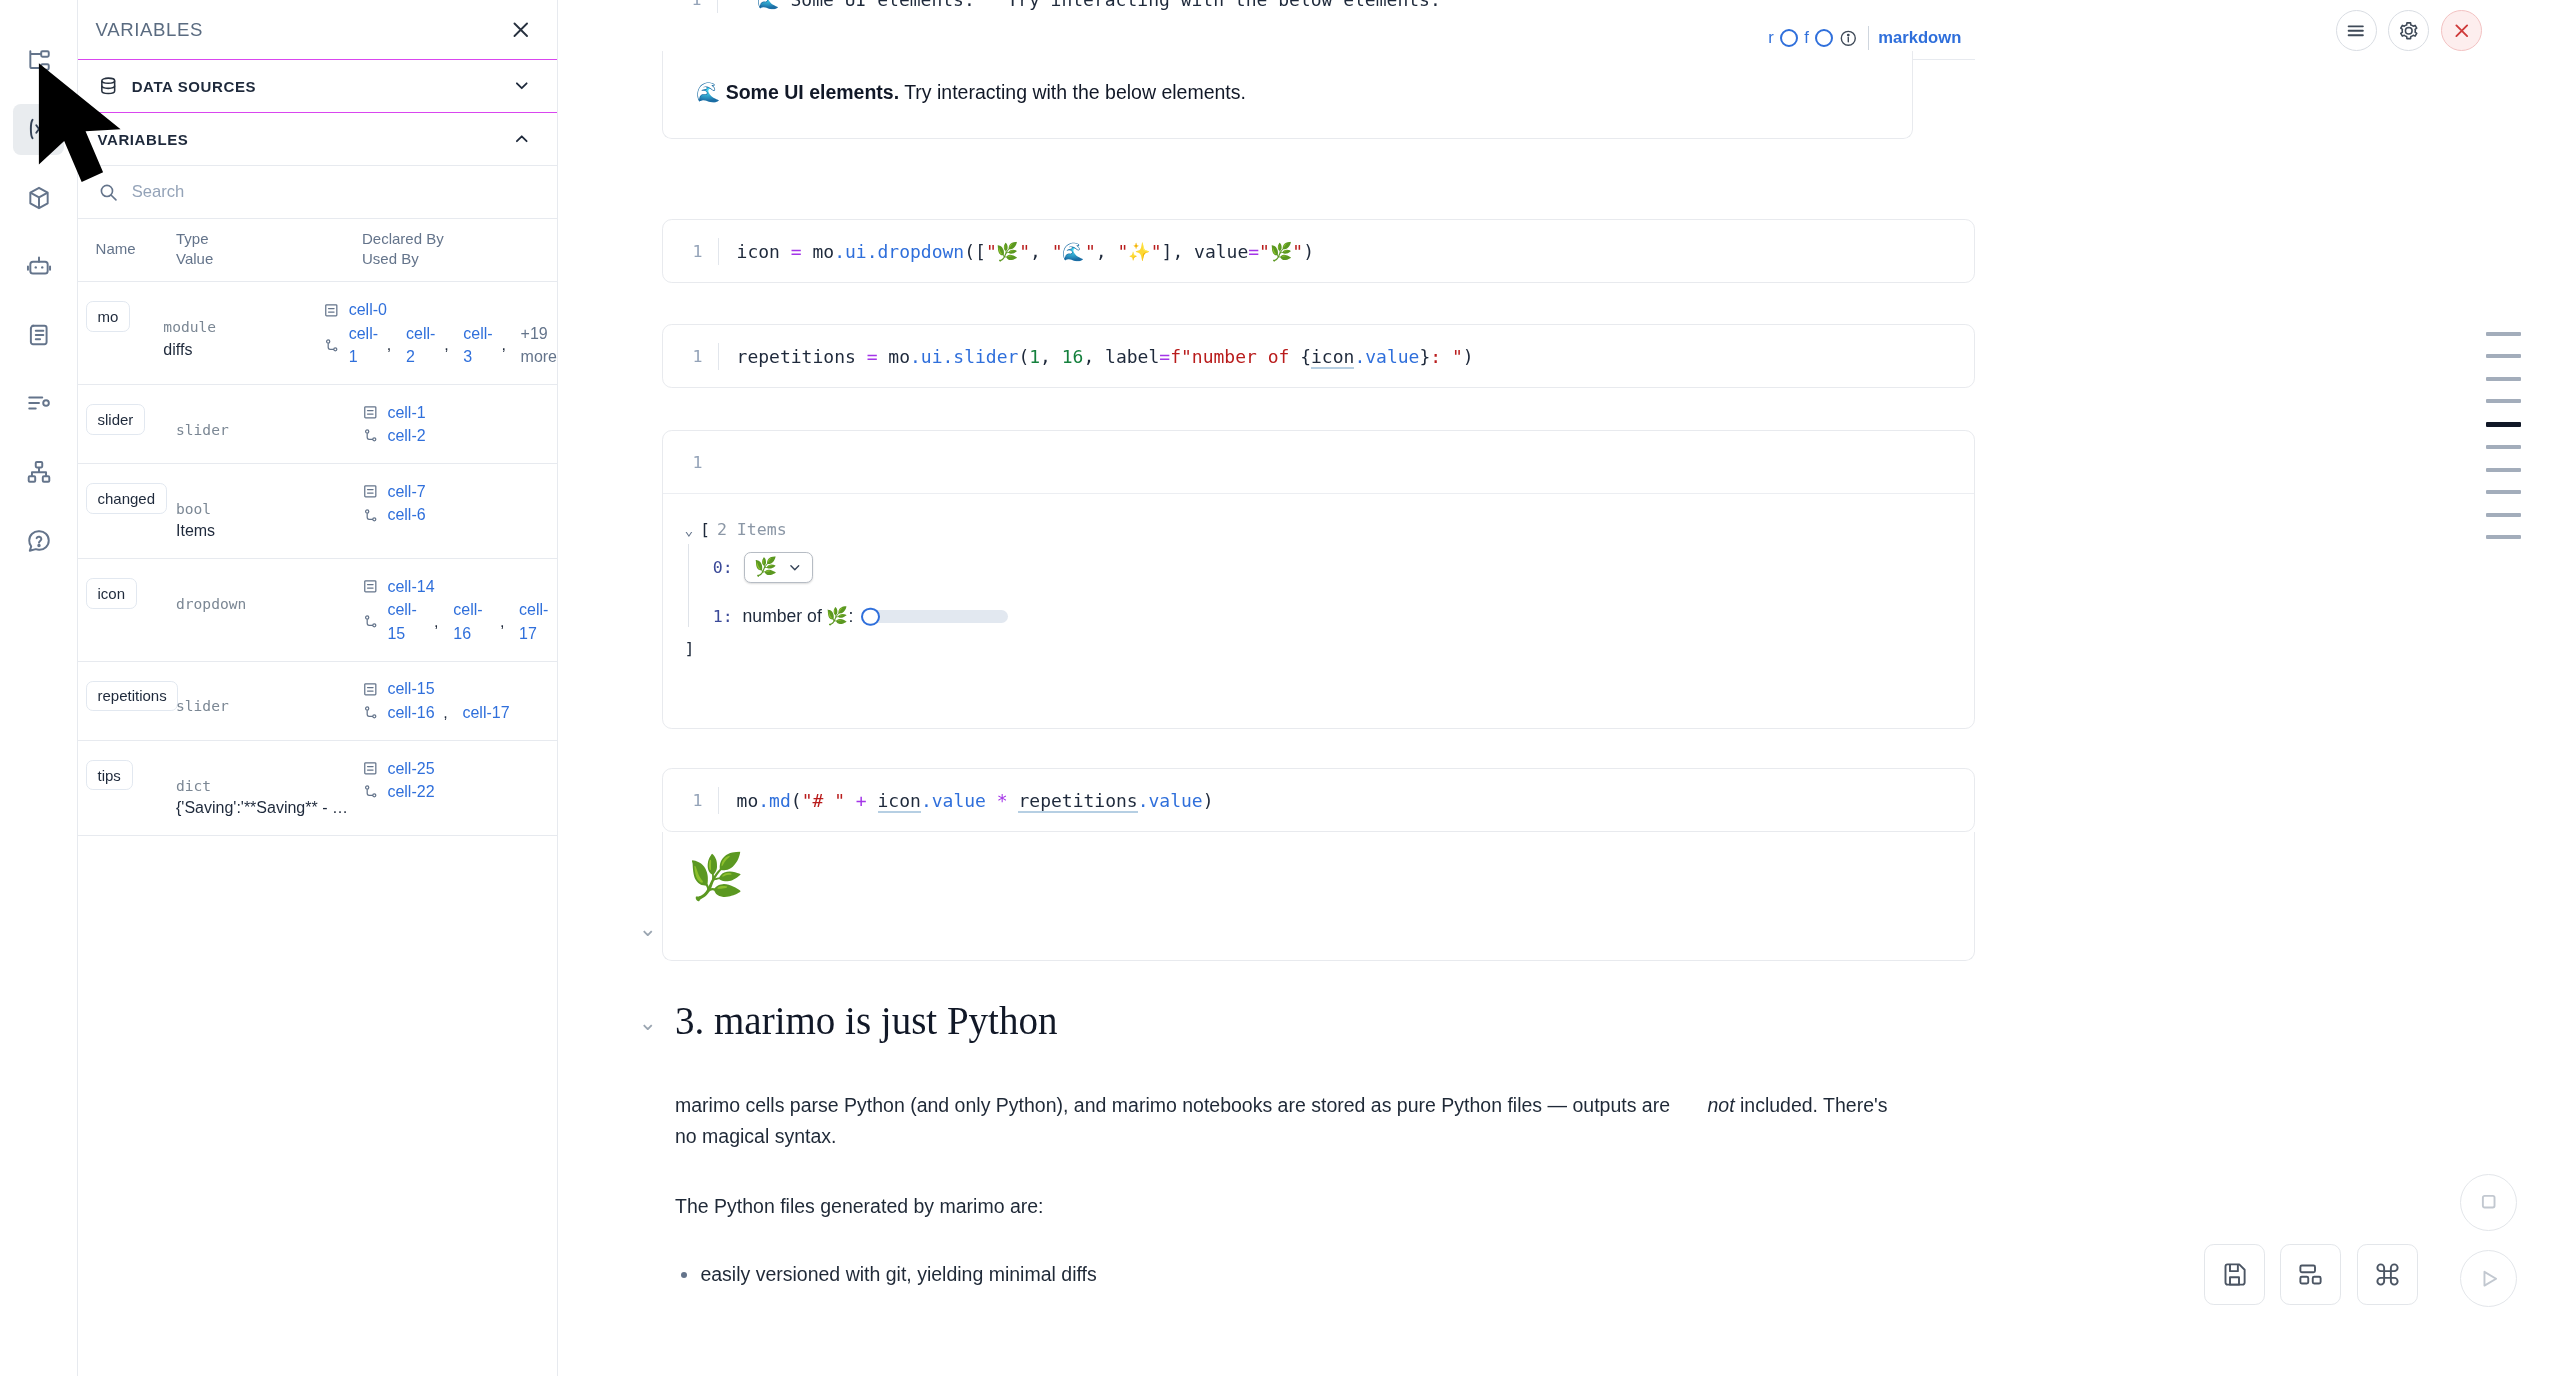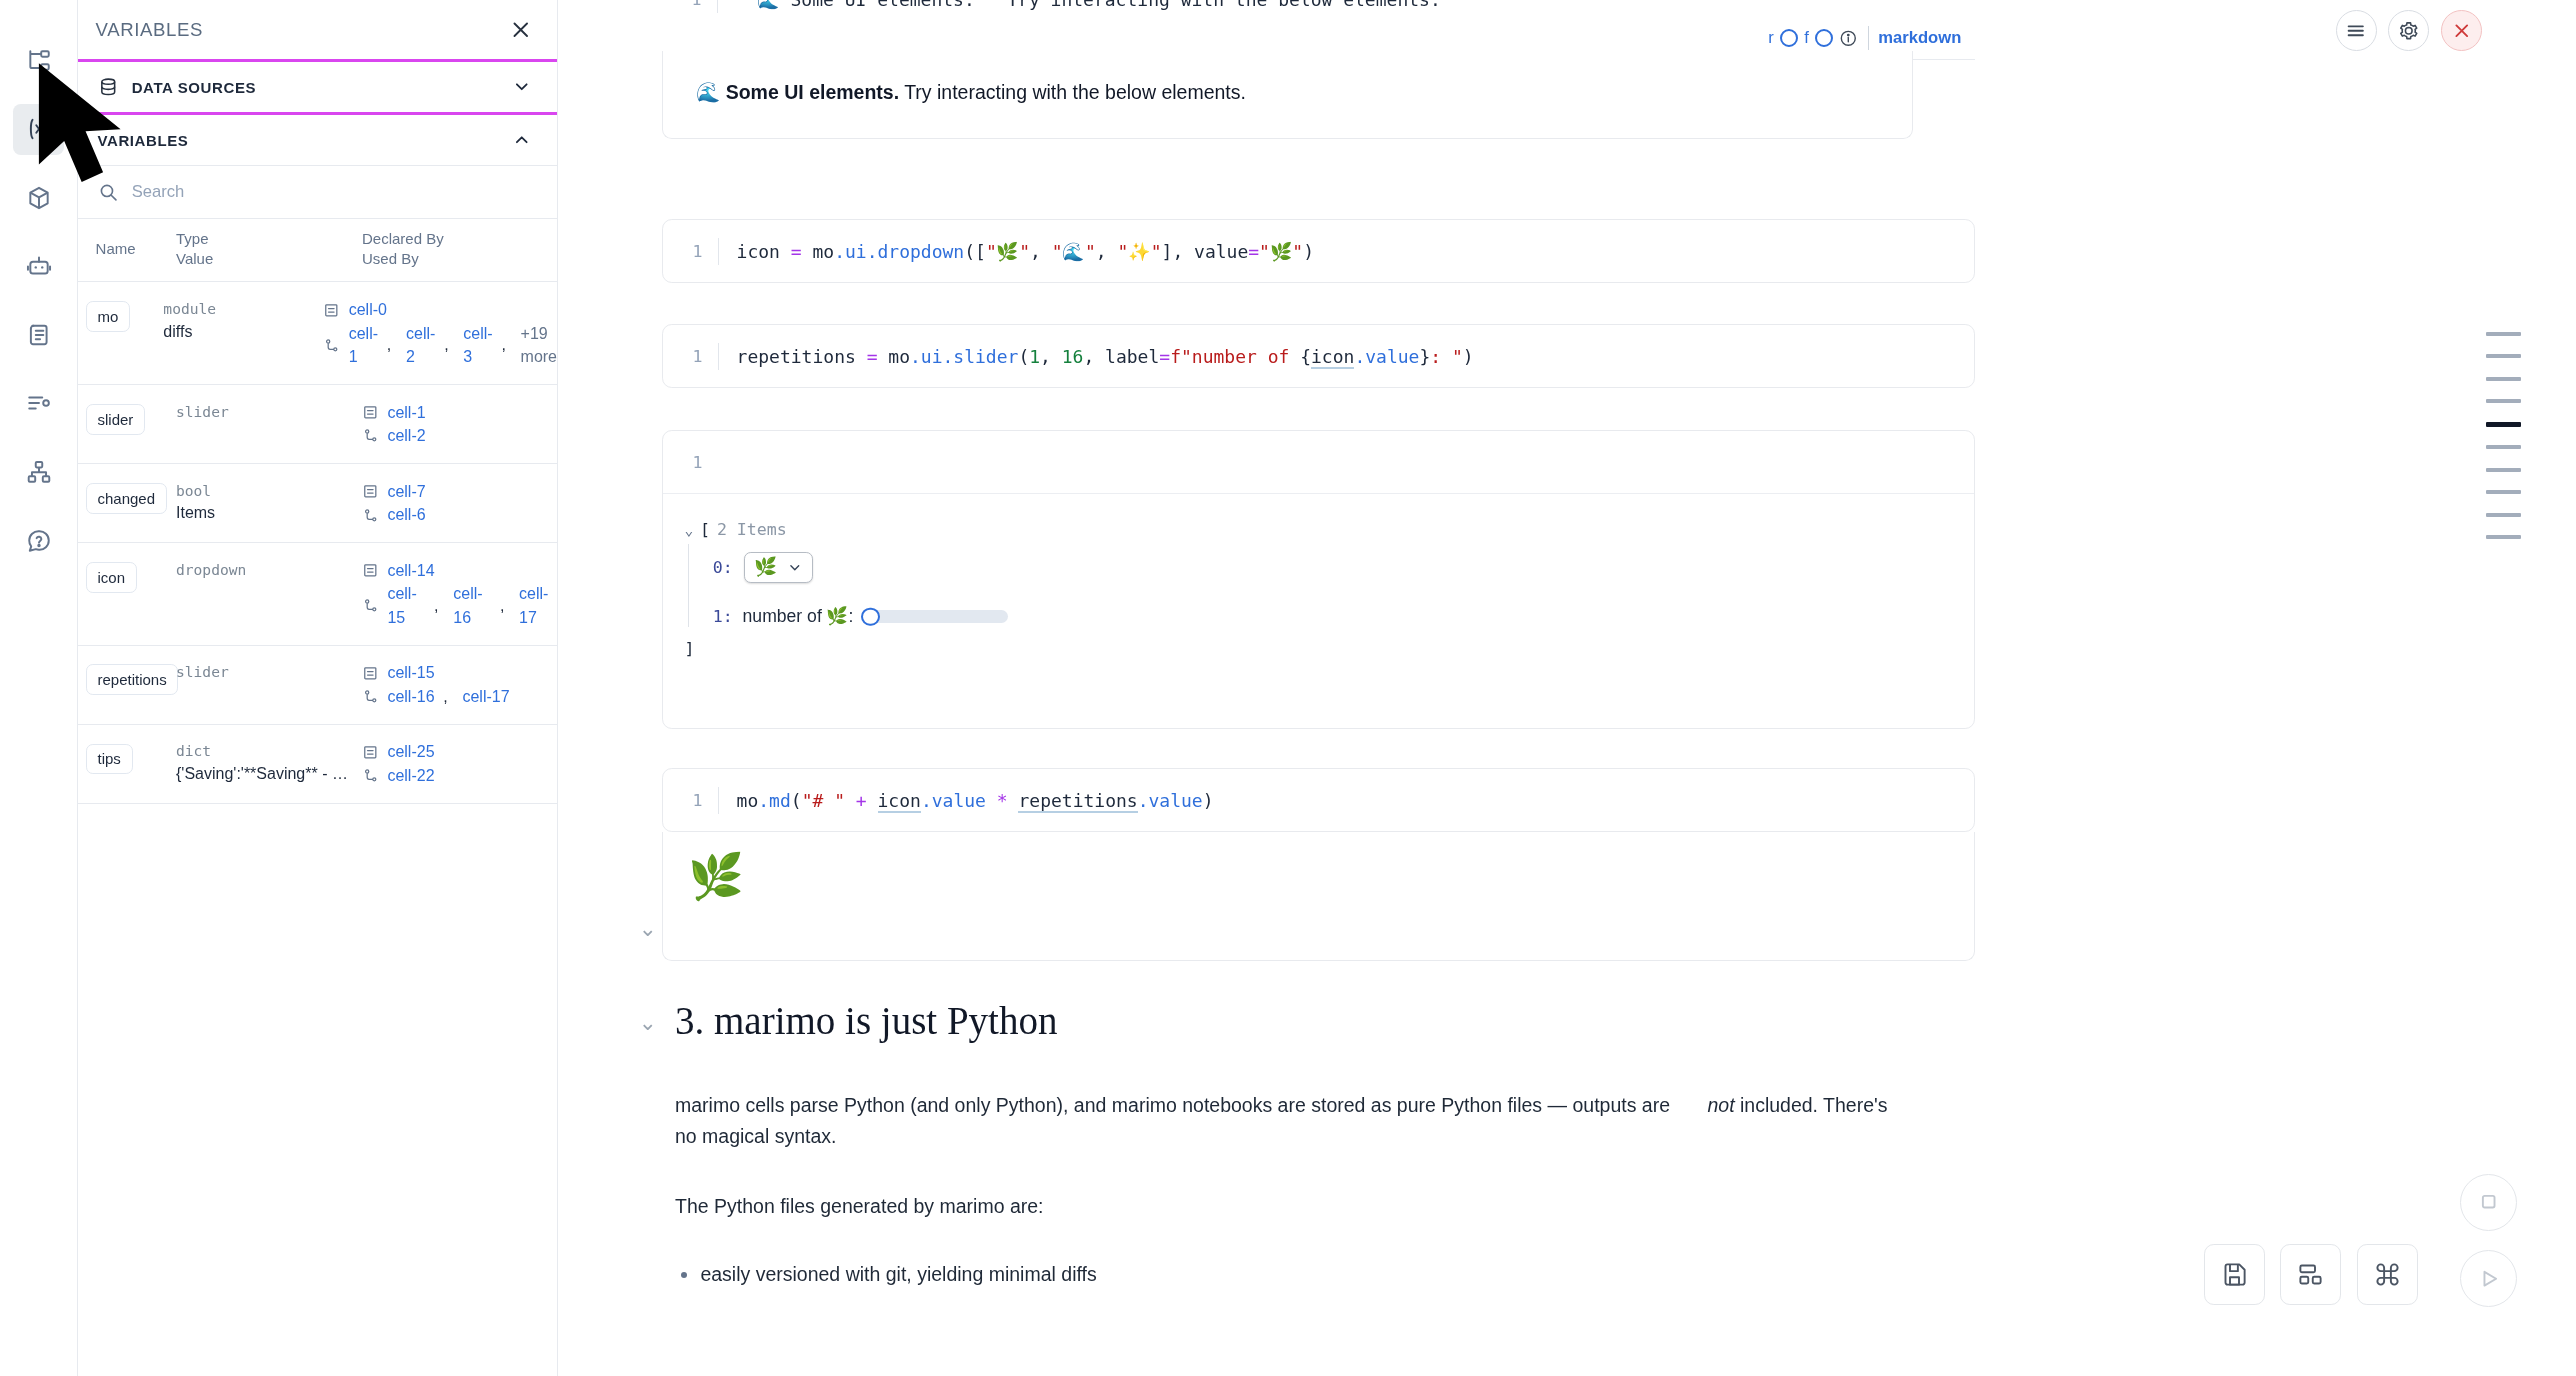--- a/index.html
+++ b/index.html
@@ -37,21 +37,21 @@
     justify-content: space-between; padding: 0 25.4px 0 17.6px;
   }
   .panel-title {
     font-size: 18.6px; letter-spacing: 0.6px; color: #5a6b80; font-weight: 400;
   }
   .icon-x { width: 21.5px; height: 21.5px; color: #27313f; cursor: pointer; }
   .icon-x svg { width: 100%; height: 100%; display: block; }
 
   .section-head {
     height: 53px; display: flex; align-items: center; gap: 13.7px;
-    padding: 0 25.4px 0 19.5px; border-top: 3px solid #d946ef;
+    padding: 0 25.4px 0 19.5px; border-top: 1px solid #d946ef;
     cursor: pointer;
   }
   .section-head .lbl {
     font-size: 15px; font-weight: 700; letter-spacing: 0.6px; color: #1e293b;
     flex: 1;
   }
   .section-head svg.chev { width: 19.5px; height: 19.5px; color: #1e293b; }
   .section-head svg.dbicon { width: 20.5px; height: 20.5px; color: #27313f; }
 
   .search-row {
@@ -74,21 +74,21 @@
   .vhead .c1 { width: 98px; padding-left: 17.6px; display:flex; align-items:center;}
   .vhead .c2 { width: 186px; }
   .vhead .c3 { flex: 1; }
   .vhead .h { font-size: 15px; color: #64748b; line-height: 20.5px; }
 
   .vrow {
     display: flex; border-bottom: 1px solid #e7eaef;
     padding: 13.7px 0 15.6px 0; min-height: 68px; align-items: flex-start;
   }
   .vrow .c1 { width: 98px; padding-left: 7.8px; display: flex; align-items: center; min-height: 41px;}
-  .vrow .c2 { width: 186px; padding-top: 2px;}
+  .vrow .c2 { width: 186px; padding-top: 2px; margin-top: 18px;}
   .vrow .c3 { flex: 1; padding-top: 2px;}
 
   .chip {
     display: inline-block; border: 1px solid #e2e8f0; border-radius: 6.8px;
     padding: 5.9px 10.7px; font-size: 15px; color: #1e293b; background: #fff;
     cursor: pointer; white-space: nowrap;
   }
   .vtype {
     font-family: "DejaVu Sans Mono", monospace; font-size: 14.6px;
     color: #7b8794; line-height: 21.5px;

